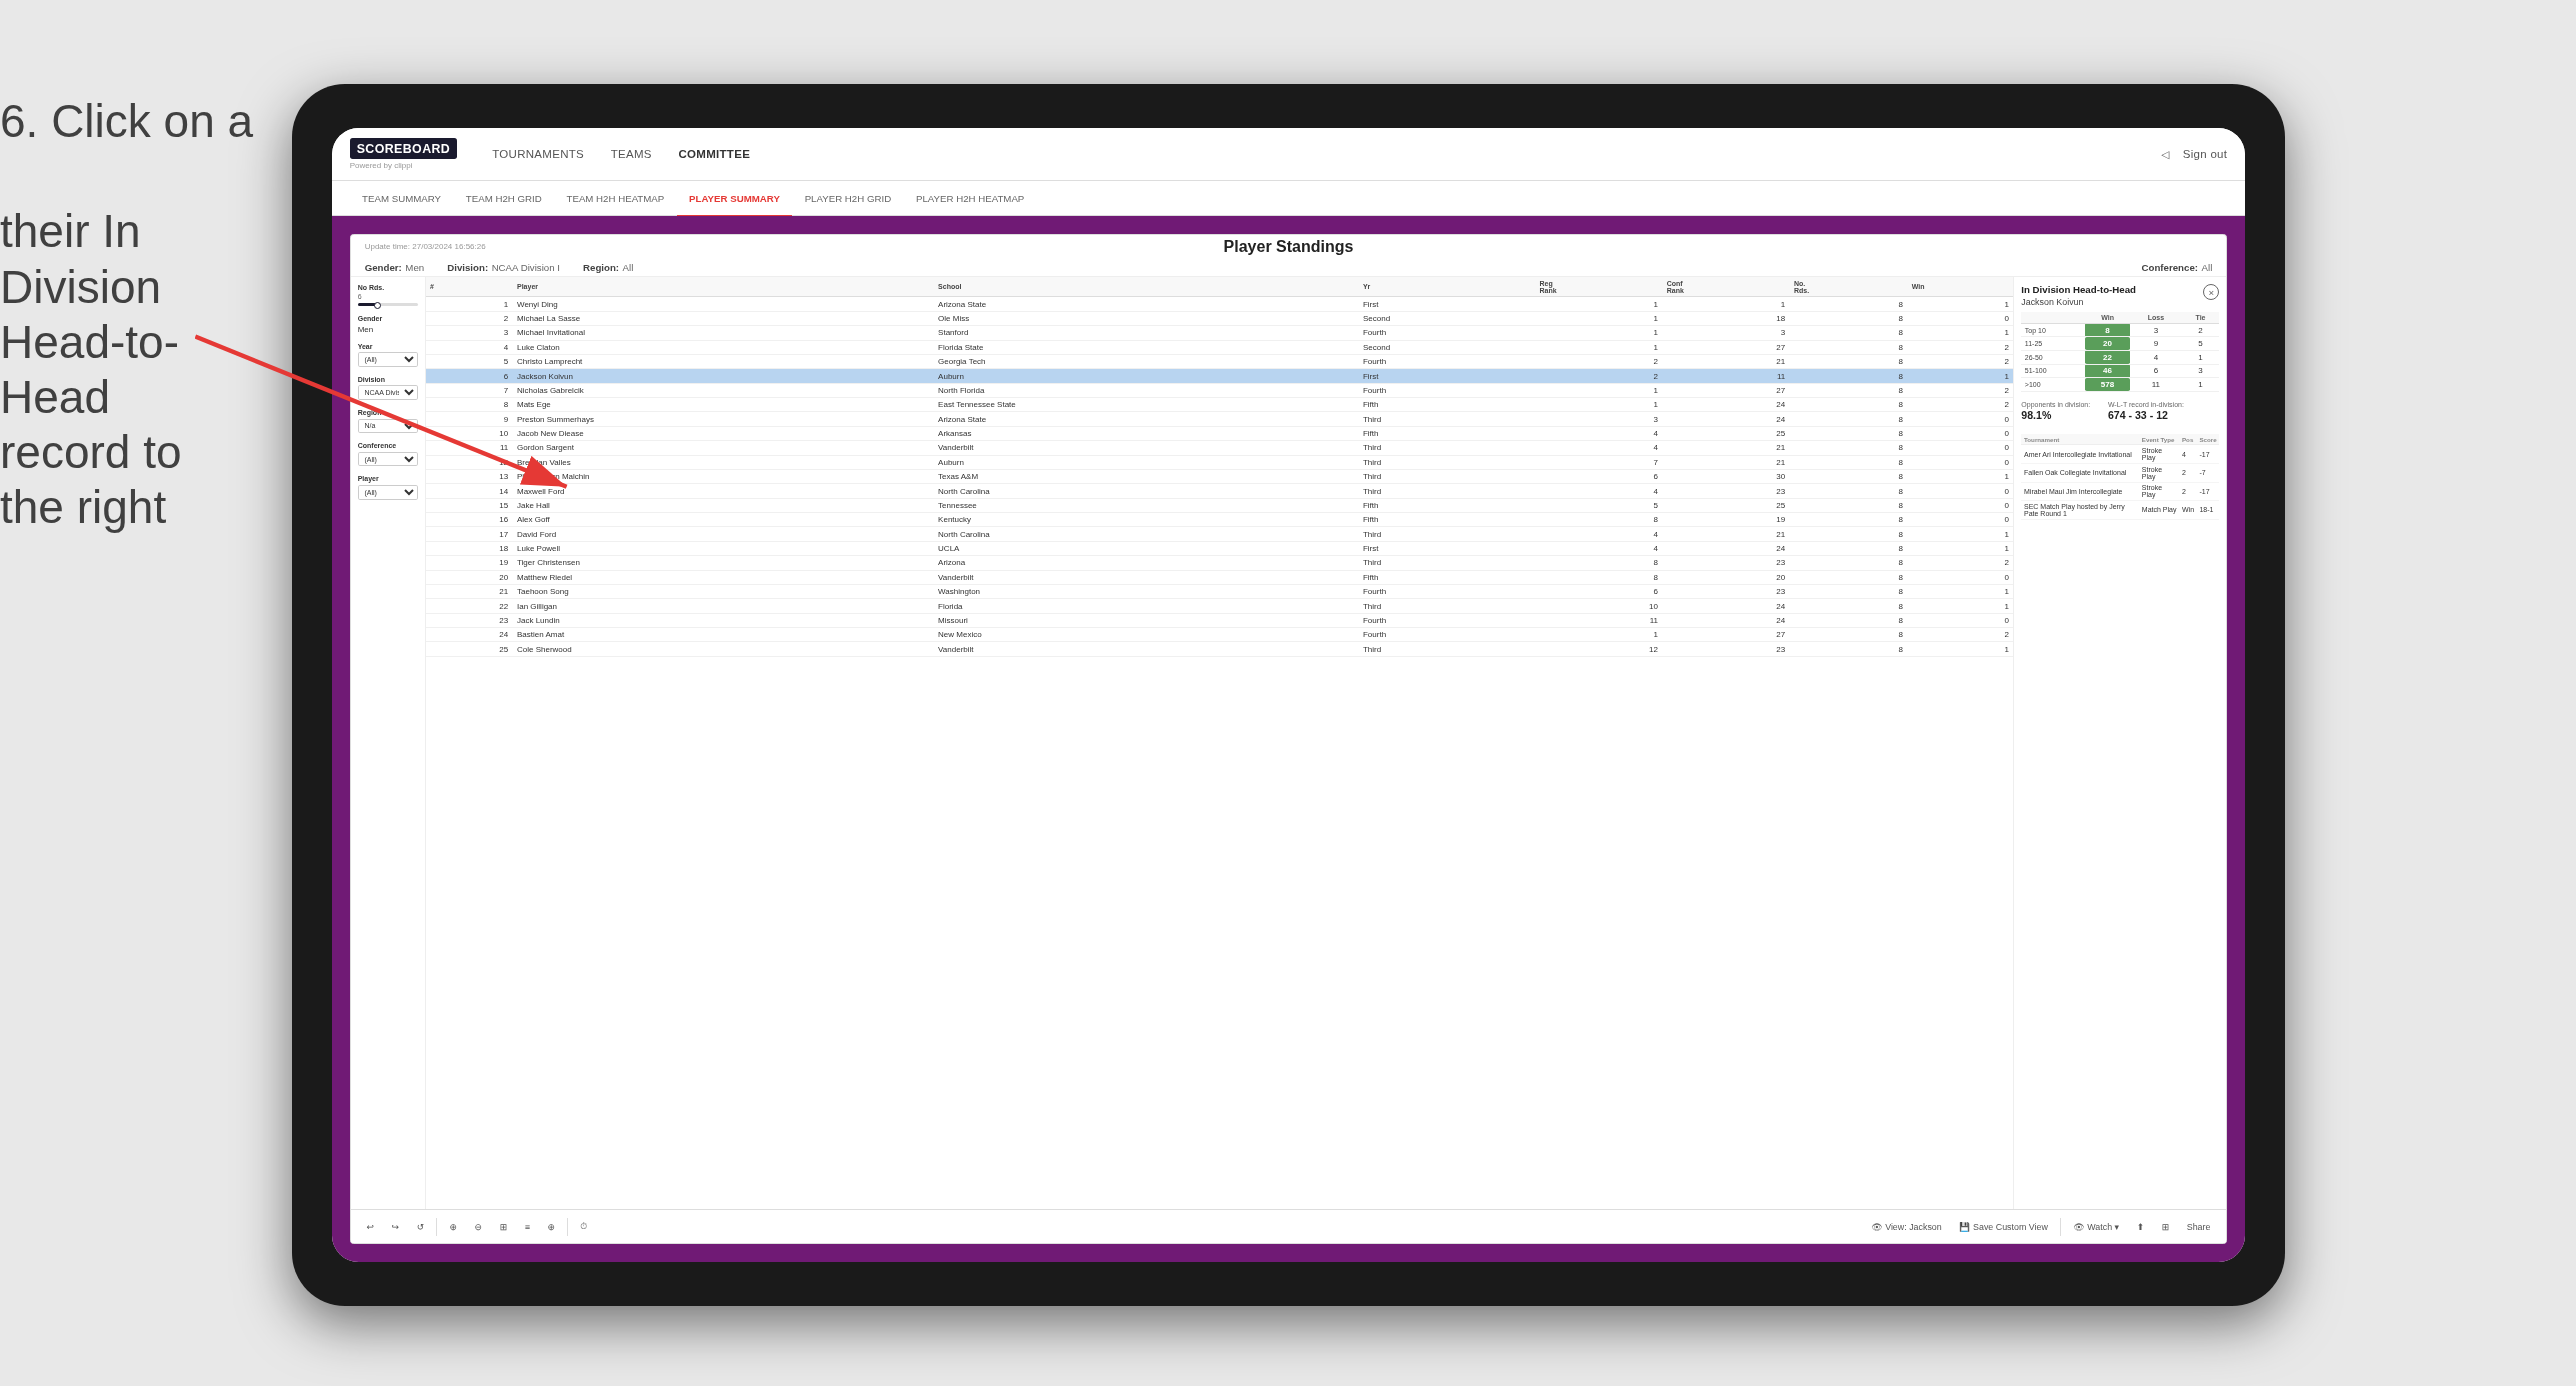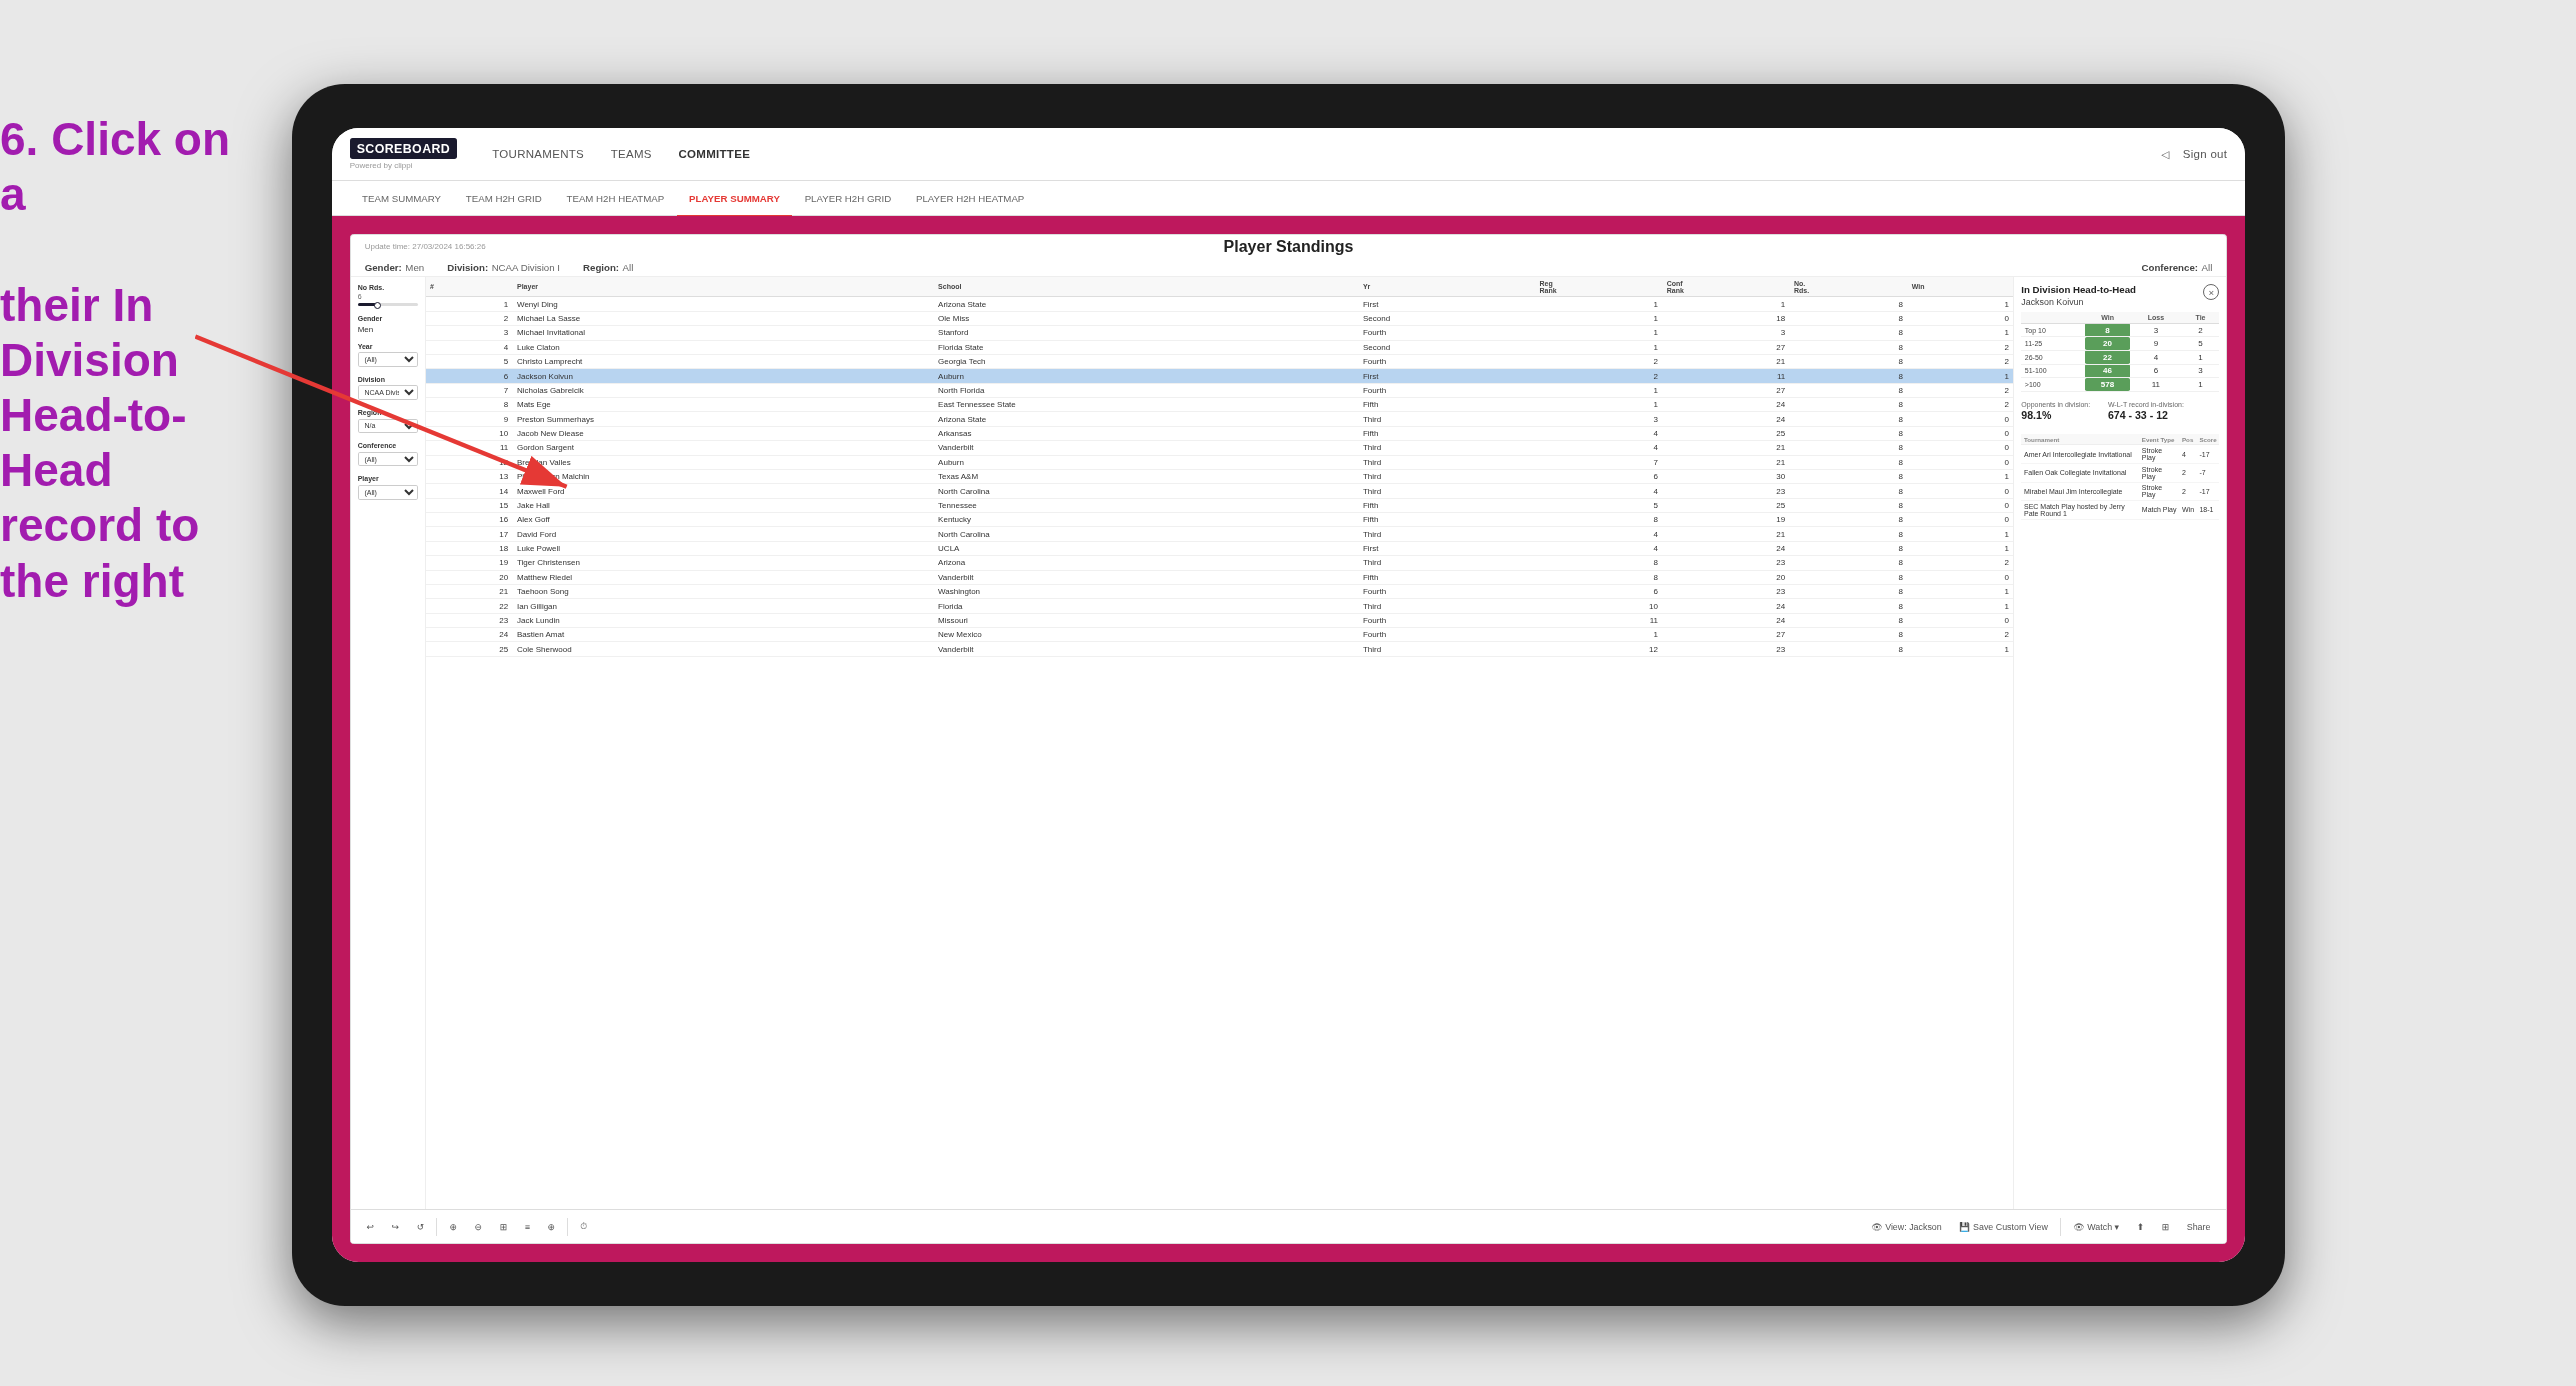--- a/index.html
+++ b/index.html
@@ -9,26 +9,26 @@
       width: 2576px;
       height: 1386px;
       overflow: hidden;
       position: relative;
     }
 
     
     .instruction-text {
       position: absolute;
       left: 0px;
-      top: 112px;
+      top: 94px;
       width: 257px;
       font-size: 46px;
-      font-weight: 700;
+      font-weight: 400;
       line-height: 1.2;
-      color: #a21caf;
+      color: #404040;
     }
 
     
     .tablet-outer {
       position: absolute;
       left: 292px;
       top: 84px;
       width: 1993px;
       height: 1222px;
       background: #1a1a1a;
@@ -137,21 +137,21 @@
 
     .sub-nav-item.active {
       color: #e53935;
       border-bottom: 1.8px solid #e53935;
       font-weight: 700;
     }
 
     
     .main-content {
       flex: 1;
-      background: #be185d;
+      background: #701a75;
       display: flex;
       align-items: flex-start;
       padding: 17.7px;
       overflow: hidden;
     }
 
     
     .standings-card {
       background: #fff;
       border: 0.9px solid #ddd;

